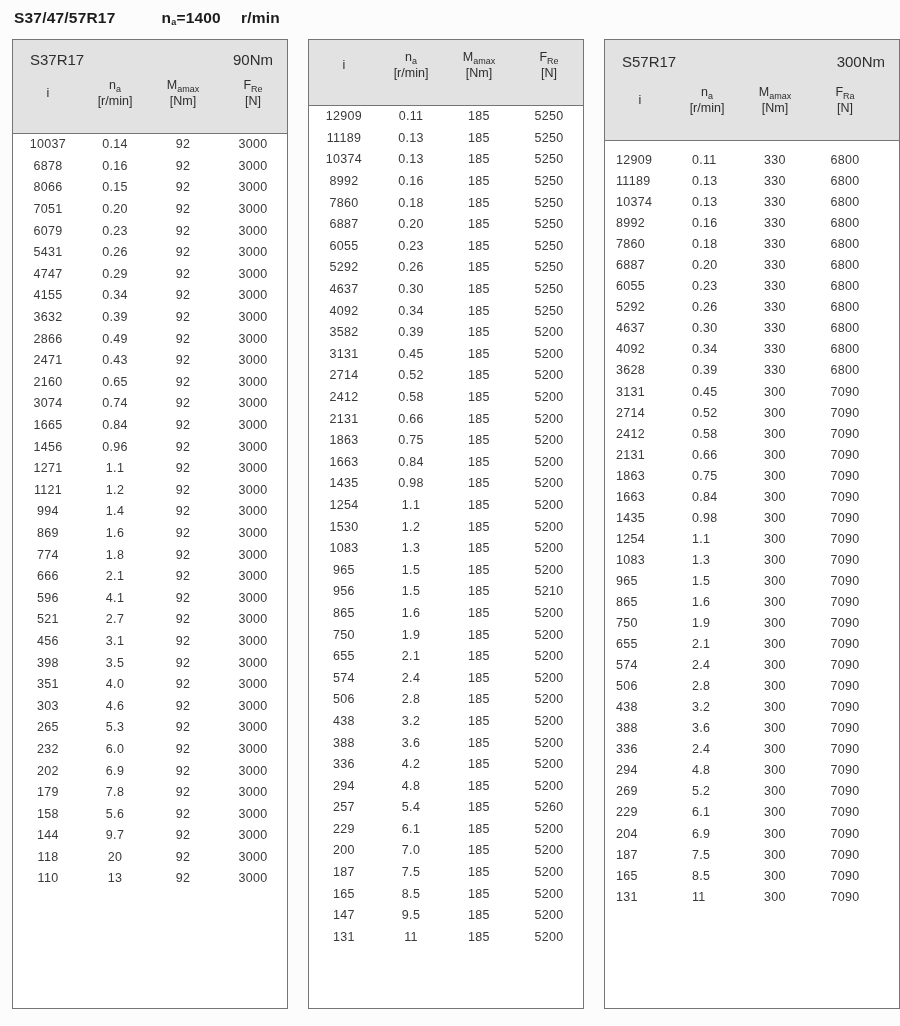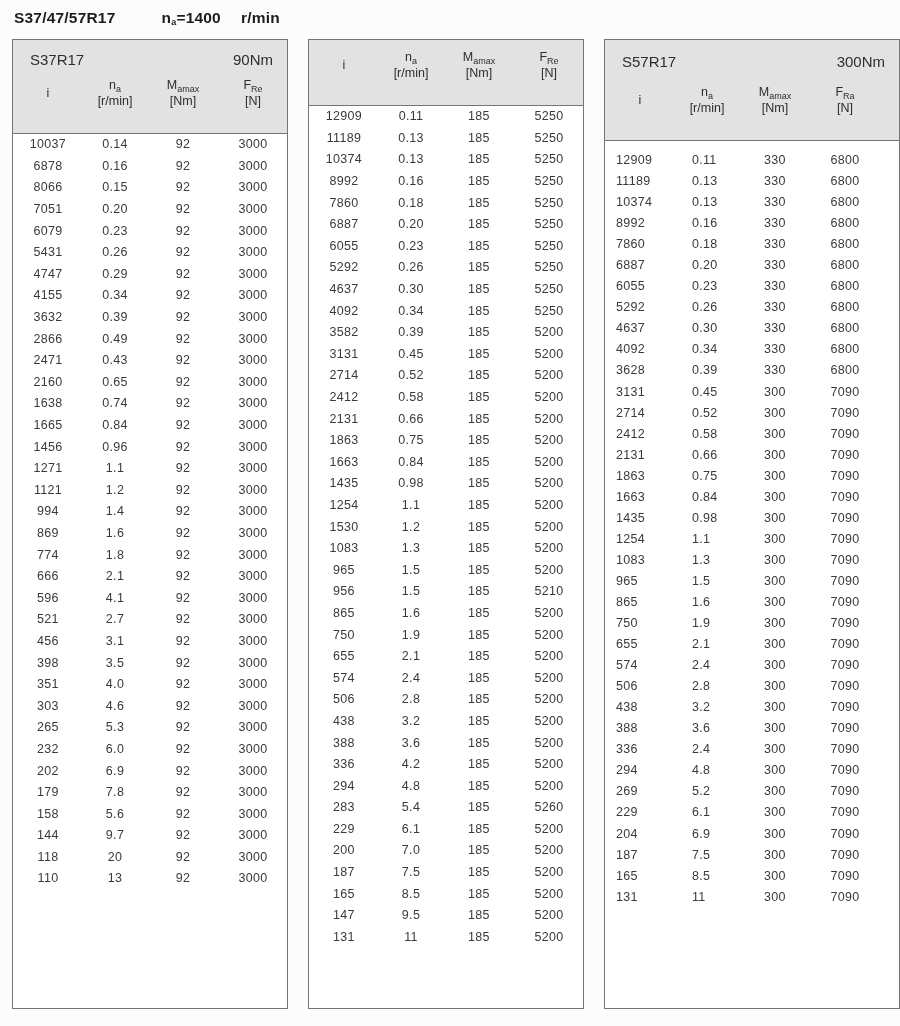--- a/index.html
+++ b/index.html
@@ -190,21 +190,21 @@
             <span class="cell">92</span>
             <span class="cell">3000</span>
           </div>
           <div class="row">
             <span class="cell">2160</span>
             <span class="cell">0.65</span>
             <span class="cell">92</span>
             <span class="cell">3000</span>
           </div>
           <div class="row">
-            <span class="cell">1638</span>
+            <span class="cell">3074</span>
             <span class="cell">0.74</span>
             <span class="cell">92</span>
             <span class="cell">3000</span>
           </div>
           <div class="row">
             <span class="cell">1665</span>
             <span class="cell">0.84</span>
             <span class="cell">92</span>
             <span class="cell">3000</span>
           </div>
@@ -533,21 +533,21 @@
             <span class="cell">185</span>
             <span class="cell">5200</span>
           </div>
           <div class="row">
             <span class="cell">294</span>
             <span class="cell">4.8</span>
             <span class="cell">185</span>
             <span class="cell">5200</span>
           </div>
           <div class="row">
-            <span class="cell">283</span>
+            <span class="cell">257</span>
             <span class="cell">5.4</span>
             <span class="cell">185</span>
             <span class="cell">5260</span>
           </div>
           <div class="row">
             <span class="cell">229</span>
             <span class="cell">6.1</span>
             <span class="cell">185</span>
             <span class="cell">5200</span>
           </div>

